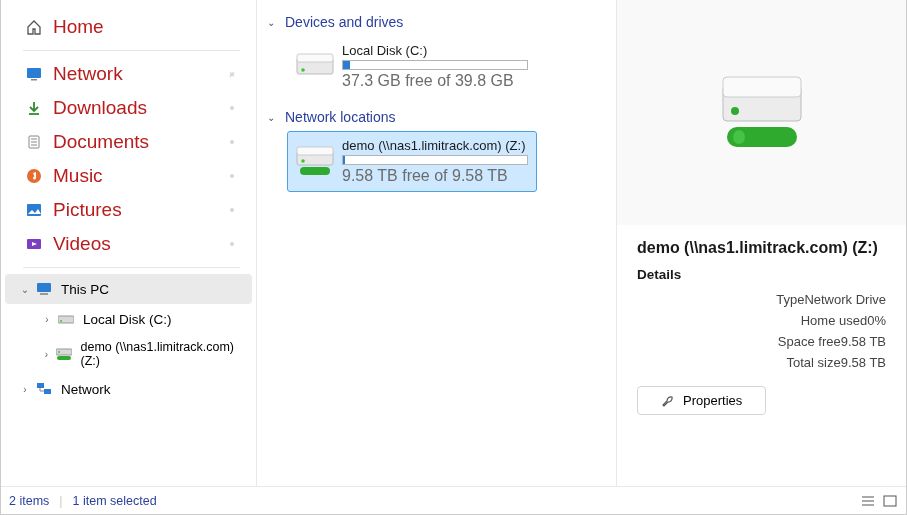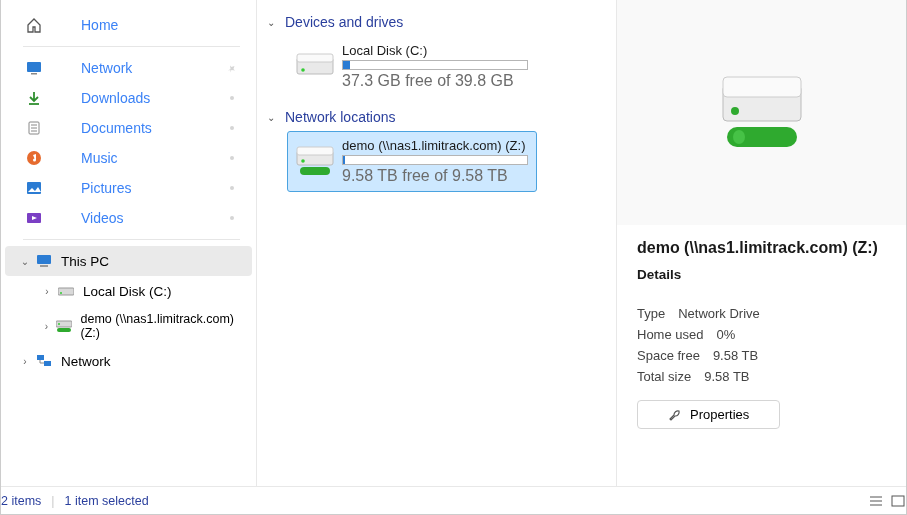--- a/index.html
+++ b/index.html
@@ -1,19 +1,19 @@
 <!DOCTYPE html>
 <html><head>
 <meta charset="utf-8">
 <style>
   * { box-sizing: border-box; margin: 0; padding: 0; font-family: "Segoe UI", sans-serif; }
   body { width: 907px; height: 515px; background: #fff; display: flex; flex-direction: column; border: 1px solid #ccc; border-top: none; overflow: hidden; }
   .app { display: flex; flex: 1; min-height: 0; }
   .sidebar { width: 256px; border-right: 1px solid #e8e8e8; padding: 10px 4px 4px 4px; display: flex; flex-direction: column; }
-  .nav-item { display: flex; align-items: center; padding: 6px 8px 6px 20px; font-size: 14px; color: #3b82f6; cursor: default; border-radius: 4px; position: relative; gap: 28px; }
+  .nav-item { display: flex; align-items: center; padding: 6px 8px 6px 20px; font-size: 19px; color: #b91c1c; cursor: default; border-radius: 4px; position: relative; }
   .nav-item .icon-slot { width: 18px; height: 18px; margin-right: 10px; display: flex; align-items: center; justify-content: center; }
   .nav-item .pin { opacity: 0.35; margin-left: auto; margin-right: 6px; }
   .nav-hr { border: none; border-top: 1px solid #e6e6e6; margin: 6px 12px 6px 18px; }
   .tree-item { display: flex; align-items: center; padding: 6px 8px 6px 12px; font-size: 13.5px; border-radius: 4px; }
   .tree-item .chev { width: 16px; display: flex; justify-content: center; color: #666; font-size: 10px; margin-right: 2px; }
   .tree-item .icon-slot { width: 18px; height: 18px; margin-right: 8px; display: flex; align-items: center; justify-content: center; }
   .tree-item.selected { background: #eaeaea; }
   .tree-child { padding-left: 34px; }
   .main { flex: 1; padding: 10px 8px; display: flex; flex-direction: column; }
   .section-header { display: flex; align-items: center; color: #2a3f9d; font-size: 14px; padding: 4px 2px; cursor: default; }
@@ -24,26 +24,26 @@
   .drive-item .drive-info { flex: 1; font-size: 12.5px; color: #333; }
   .drive-item .drive-name { font-size: 13px; color: #1a1a1a; margin-bottom: 2px; }
   .drive-item .bar { height: 10px; width: 100%; border: 1px solid #b5b5b5; background: #fff; margin-bottom: 2px; position: relative; }
   .drive-item .bar .fill-local { position: absolute; left: 0; top: 0; bottom: 0; width: 4%; background: #2b7cd3; }
   .drive-item .bar .fill-net { position:absolute; left:0; top:0; bottom:0; width:1%; background:#2b7cd3; }
   .drive-item .drive-status { color: #6c6c6c; font-size: 16px; }
   .details { width: 290px; border-left: 1px solid #e8e8e8; background: #fff; display: flex; flex-direction: column; }
   .details-preview { height: 225px; background: #f9f9f9; display: flex; align-items: center; justify-content: center; }
   .details-body { padding: 14px 20px; }
   .details-title { font-size: 16px; font-weight: 600; margin-bottom: 10px; color: #1a1a1a; }
-  .details-sub { font-size: 13.5px; font-weight: 600; margin-bottom: 24px; color: #1a1a1a; }
-  .kv { display: flex; justify-content: flex-start; font-size: 13px; color: #444; margin-bottom: 6px; gap: 13px; }
+  .details-sub { font-size: 13.5px; font-weight: 600; margin-bottom: 10px; color: #1a1a1a; }
+  .kv { display: flex; justify-content: flex-end; font-size: 13px; color: #444; margin-bottom: 6px; }
   .kv .k { color: #444; }
   .kv .v { color: #444; }
-  .prop-btn { margin-top: 10px; display: inline-flex; align-items: center; gap: 8px; border: 1px solid #d5d5d5; border-radius: 4px; background: #fff; padding: 6px 30px; font-size: 13px; cursor: pointer; text-align: right; }
-  .statusbar { height: 28px; border-top: 1px solid #e8e8e8; display: flex; align-items: center; font-size: 12.5px; color: #2a3f9d; padding: 0 0; }
+  .prop-btn { margin-top: 10px; display: inline-flex; align-items: center; gap: 8px; border: 1px solid #d5d5d5; border-radius: 4px; background: #fff; padding: 6px 23px; font-size: 13px; cursor: pointer; text-align: right; }
+  .statusbar { height: 28px; border-top: 1px solid #e8e8e8; display: flex; align-items: center; font-size: 12.5px; color: #2a3f9d; padding: 0 8px; }
   .statusbar .sep { margin: 0 10px; color: #ccc; }
   .statusbar .right { margin-left: auto; display: flex; gap: 6px; color: #555; }
   svg { display: block; }
 </style>
 </head>
 <body>
 
 <div class="app">
 
   <div class="sidebar">

